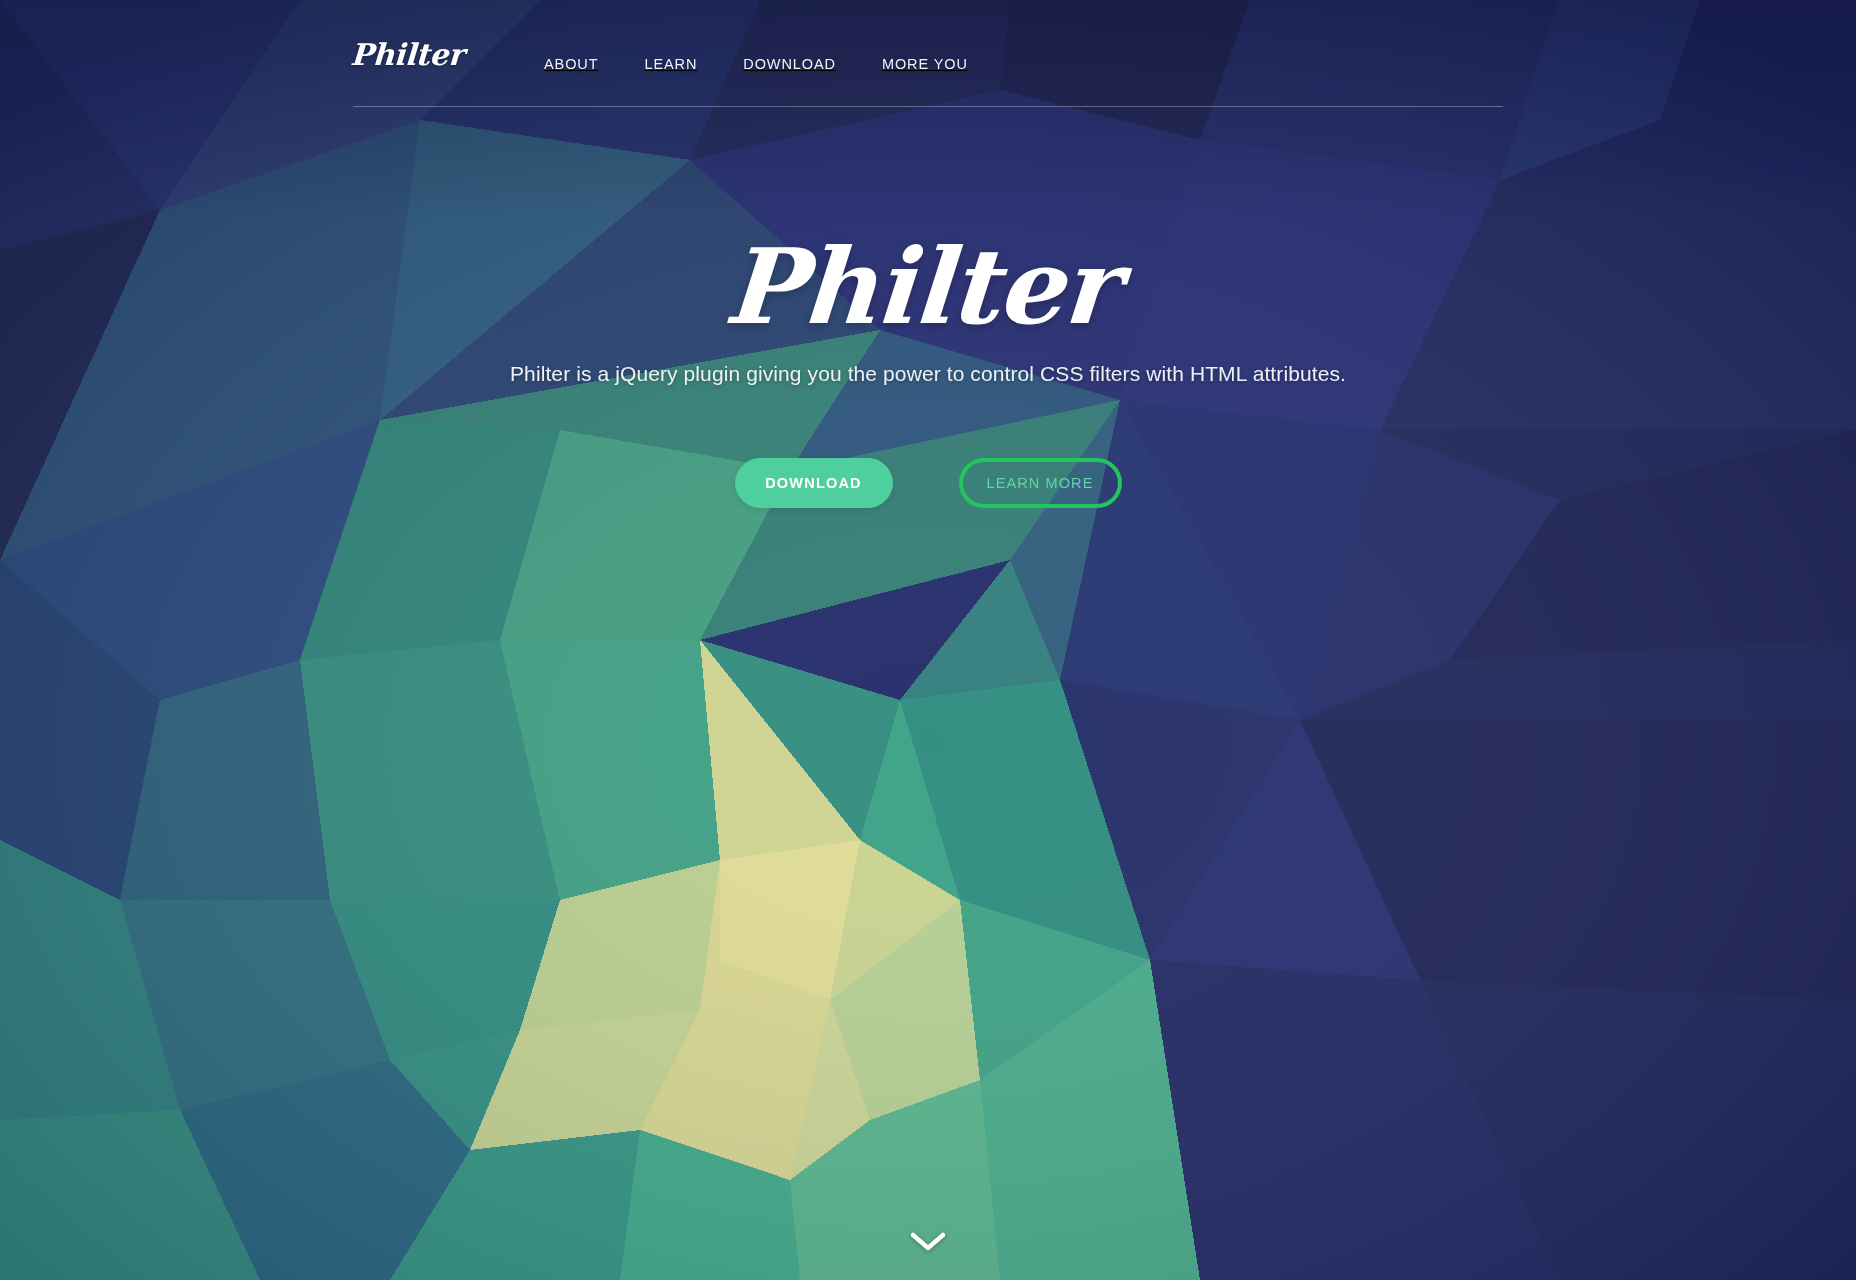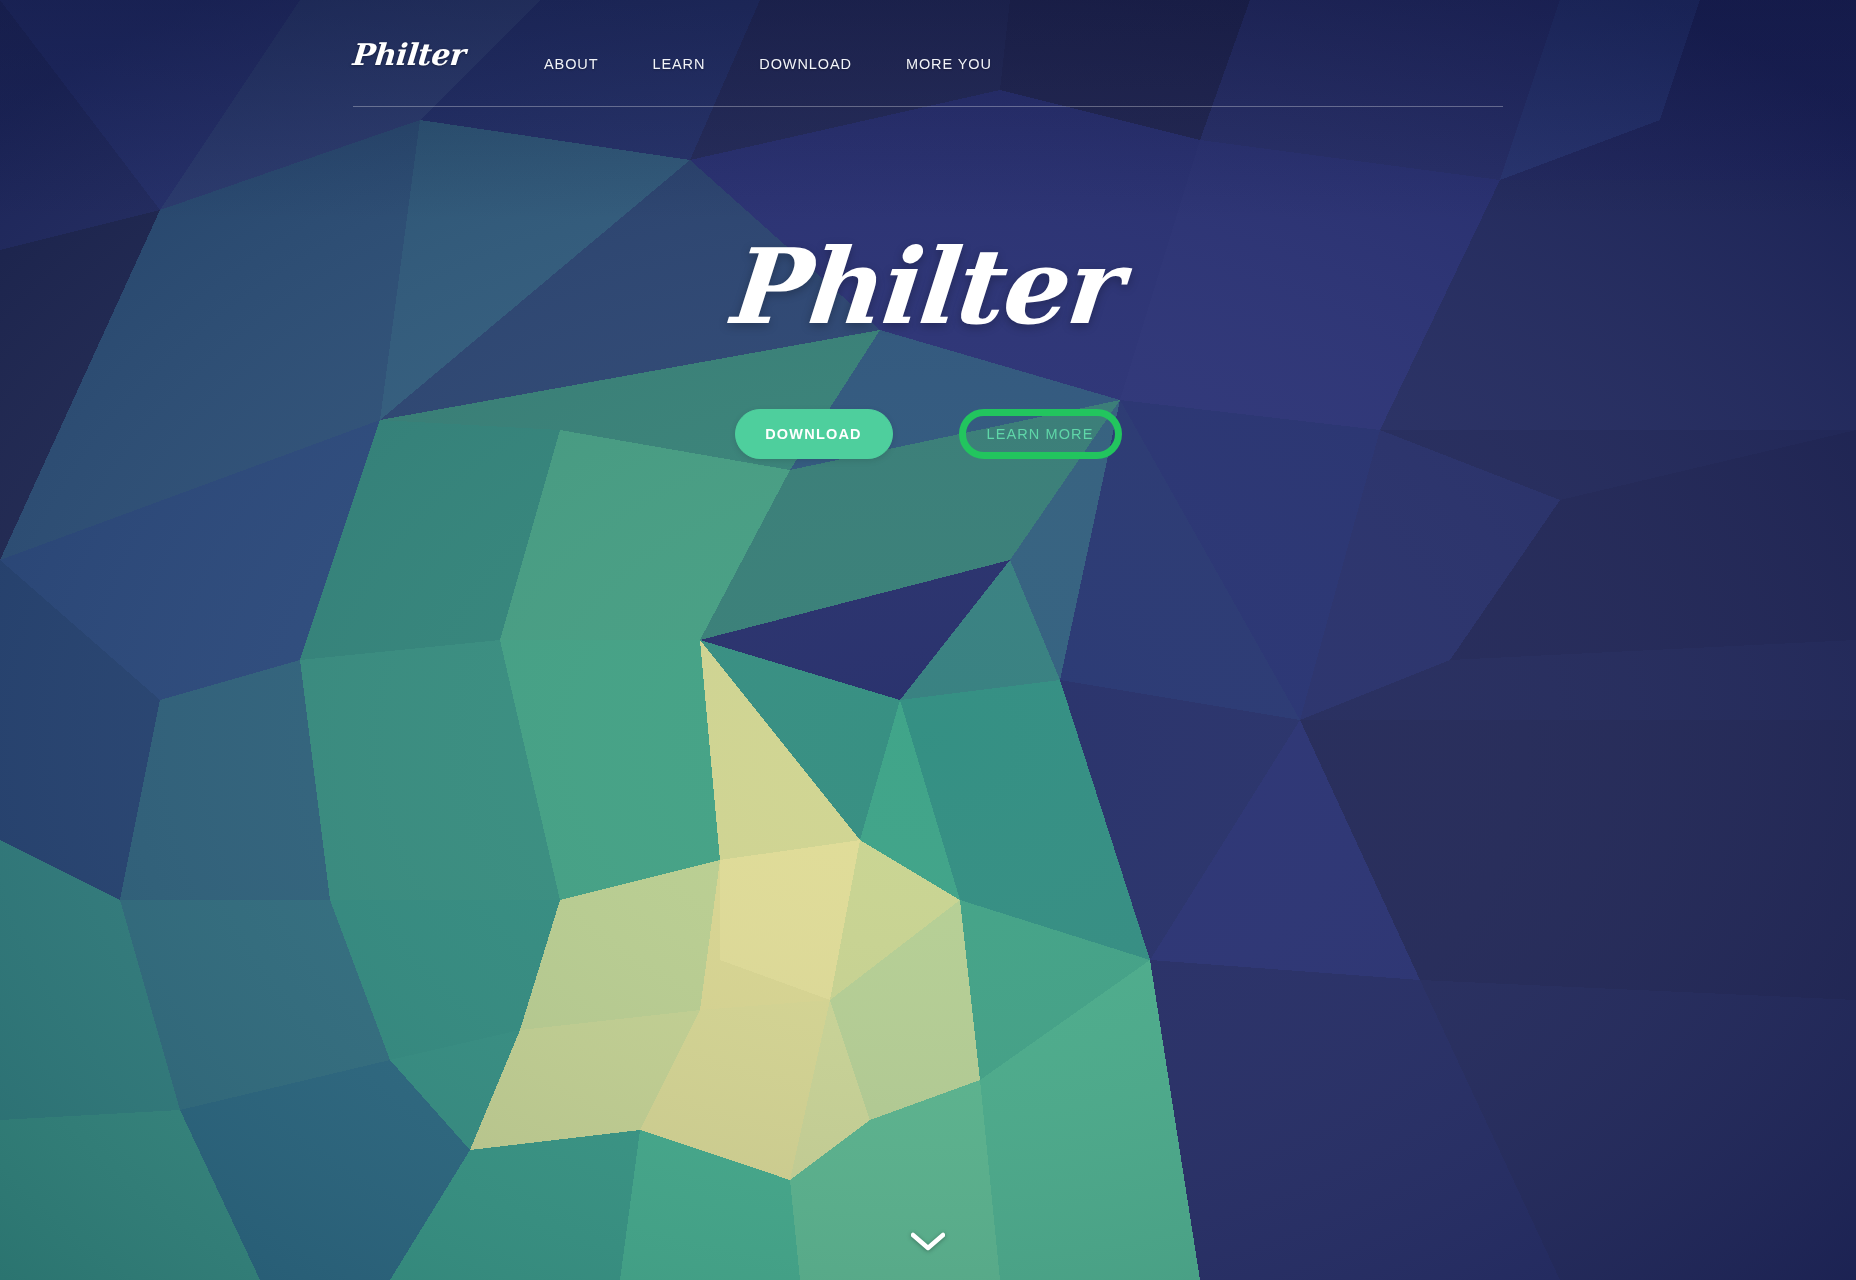--- a/index.html
+++ b/index.html
@@ -48,21 +48,22 @@
     line-height:1;
     transform:skewX(-6deg);
     white-space:nowrap;
   }
   #main-nav {
     position:absolute;
     left:180px;
     top:52px;
     display:flex;
     align-items:flex-start;
-    gap:12px;
+    gap:4px;
+    text-decoration:underline;
   }
   .nav-link {
     color:#f2f4f8;
     font-size:14.5px;
     letter-spacing:0.9px;
     text-decoration:none;
     padding:4px 21px;
     display:inline-block;
     white-space:nowrap;
     text-shadow:0 1px 2px rgba(0,0,0,0.25);
@@ -141,21 +142,21 @@
     width:158px;
     background:#4ecf9d;
     color:#ffffff;
     border:1px solid #4ecf9d;
     box-shadow:0 2px 6px rgba(0,0,0,0.10);
   }
   .btn-ghost {
     width:163px;
     background:transparent;
     color:#5fd6a8;
-    border:7px solid #22c55e;
+    border:4px solid #22c55e;
     font-weight:normal;
     letter-spacing:1.1px;
   }
 
   
   #scroll-down {
     position:absolute;
     left:50%;
     transform:translateX(-50%);
     bottom:28px;
@@ -267,20 +268,21 @@
         <a class="nav-link">MORE YOU</a>
       </nav>
 
       <div id="header-rule"></div>
     </div>
   </header>
 
   <section id="hero">
     <div class="hero-inner">
       <h1 id="hero-title">Philter</h1>
+      <p id="hero-tagline">Philter is a jQuery plugin giving you the power to control CSS filters with HTML attributes.</p>
 
       <div id="hero-actions">
         <a class="btn btn-primary">DOWNLOAD</a>
         <a class="btn btn-ghost">LEARN MORE</a>
       </div>
     </div>
   </section>
 
   <div id="scroll-down">
     <svg width="34" height="20" viewBox="0 0 34 20">

